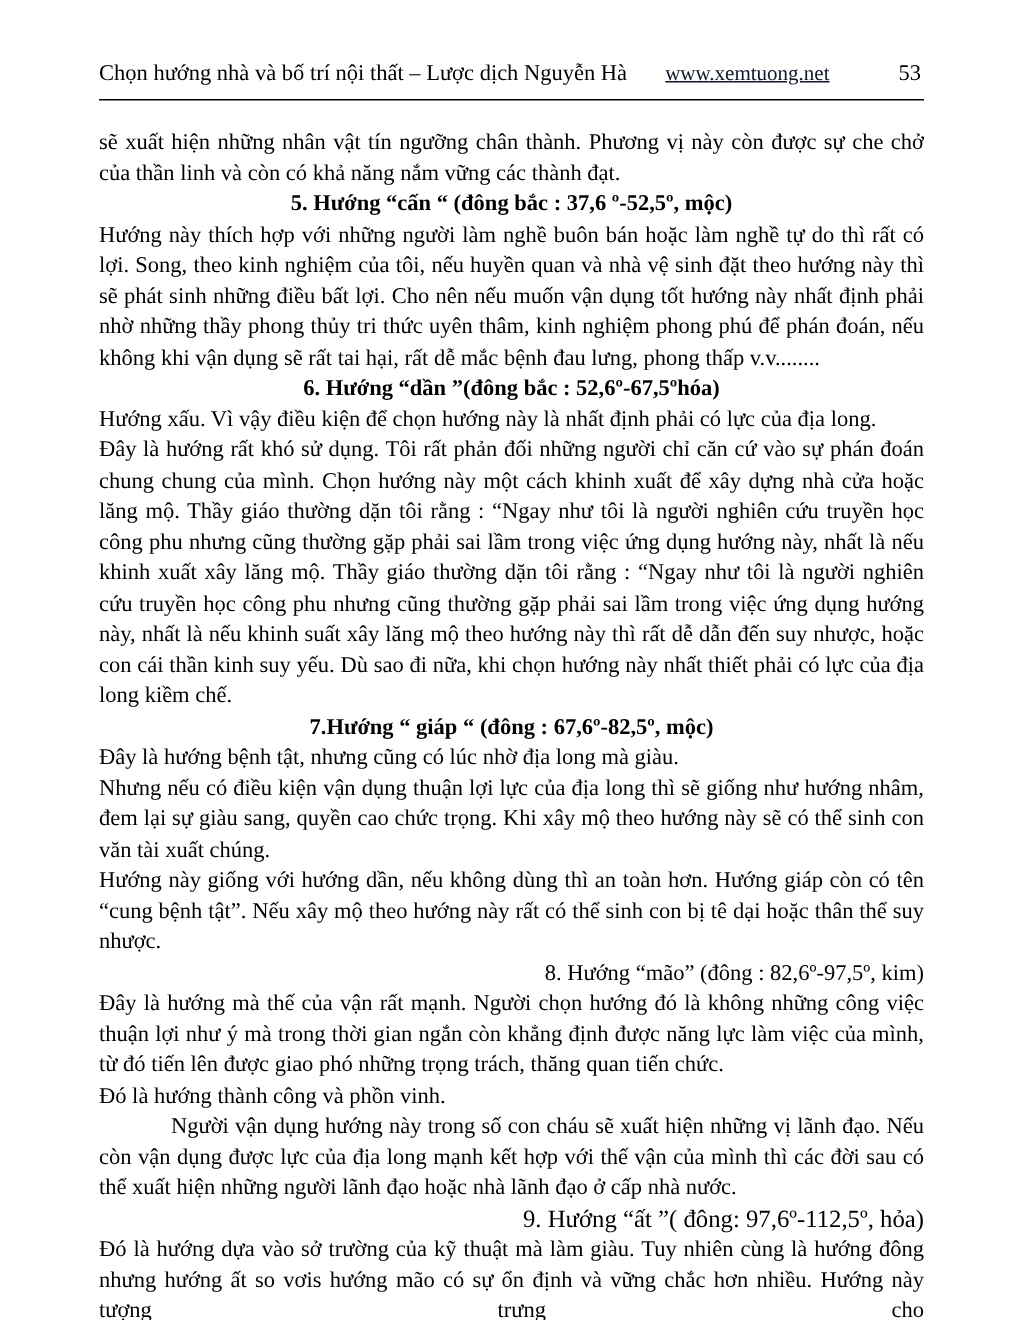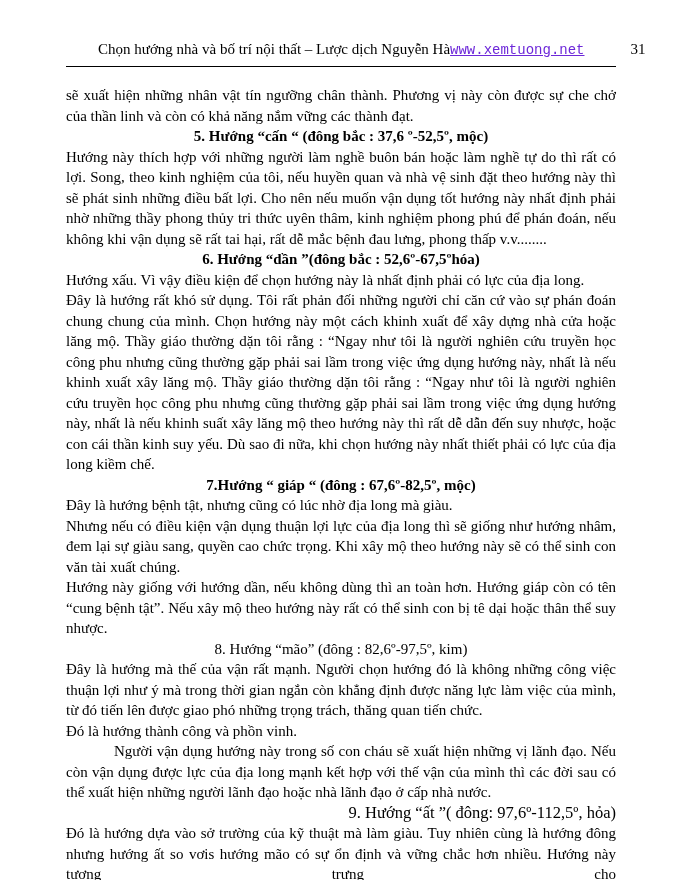--- a/index.html
+++ b/index.html
@@ -19,29 +19,28 @@
     width: 680px;
     height: 880px;
     padding: 40px 64px 0 66px;
   }
   .header {
     display: flex;
     align-items: baseline;
     font-size: 15px;
     line-height: 18px;
     white-space: nowrap;
-    margin-left: 32px;
   }
   .header .title {
     flex: 1;
   }
   .header .site {
-    font-family: Liberation Mono, monospace;
+    font-family: Liberation Serif, serif;
     font-size: 14px;
-    color: #6d28d9;
+    color: #0f172a;
     text-decoration: underline;
     margin-right: 46px;
     cursor: pointer;
   }
   .header .pagenum {
     margin-right: 2px;
   }
   .rule {
     border-bottom: 1.6px solid #000000;
     margin-top: 7px;
@@ -56,21 +55,21 @@
   .content p {
     margin: 0;
     padding: 0;
   }
   .head {
     font-weight: bold;
     text-align: center;
   }
   .head-plain {
     font-weight: normal;
-    text-align: center;
+    text-align: right;
   }
   .head-big {
     font-weight: normal;
     font-size: 16.5px;
     text-align: right;
   }
   .indent {
     text-indent: 48px;
   }
   .cont-justify {
@@ -78,21 +77,21 @@
   }
 </style>
 </head>
 <body>
 
 <div class="page">
 
   <div class="header">
     <span class="title">Chọn hướng nhà và bố trí nội thất – Lược dịch Nguyễn Hà</span>
     <a class="site">www.xemtuong.net</a>
-    <span class="pagenum">31</span>
+    <span class="pagenum">53</span>
   </div>
 
   <div class="rule"></div>
 
   <div class="content">
     <p>sẽ xuất hiện những nhân vật tín ngưỡng chân thành. Phương vị này còn được sự che chở của thần linh và còn có khả năng nắm vững các thành đạt.</p>
     <p class="head">5. Hướng “cấn “ (đông bắc : 37,6 º-52,5º, mộc)</p>
     <p>Hướng này thích hợp với những người làm nghề buôn bán hoặc làm nghề tự do thì rất có lợi. Song, theo kinh nghiệm của tôi, nếu huyền quan và nhà vệ sinh đặt theo hướng này thì sẽ phát sinh những điều bất lợi. Cho nên nếu muốn vận dụng tốt hướng này nhất định phải nhờ những thầy phong thủy tri thức uyên thâm, kinh nghiệm phong phú để phán đoán, nếu không khi vận dụng sẽ rất tai hại, rất dễ mắc bệnh đau lưng, phong thấp v.v........</p>
     <p class="head">6. Hướng “dần ”(đông bắc : 52,6º-67,5ºhóa)</p>
     <p>Hướng xấu. Vì vậy điều kiện để chọn hướng này là nhất định phải có lực của địa long.</p>

